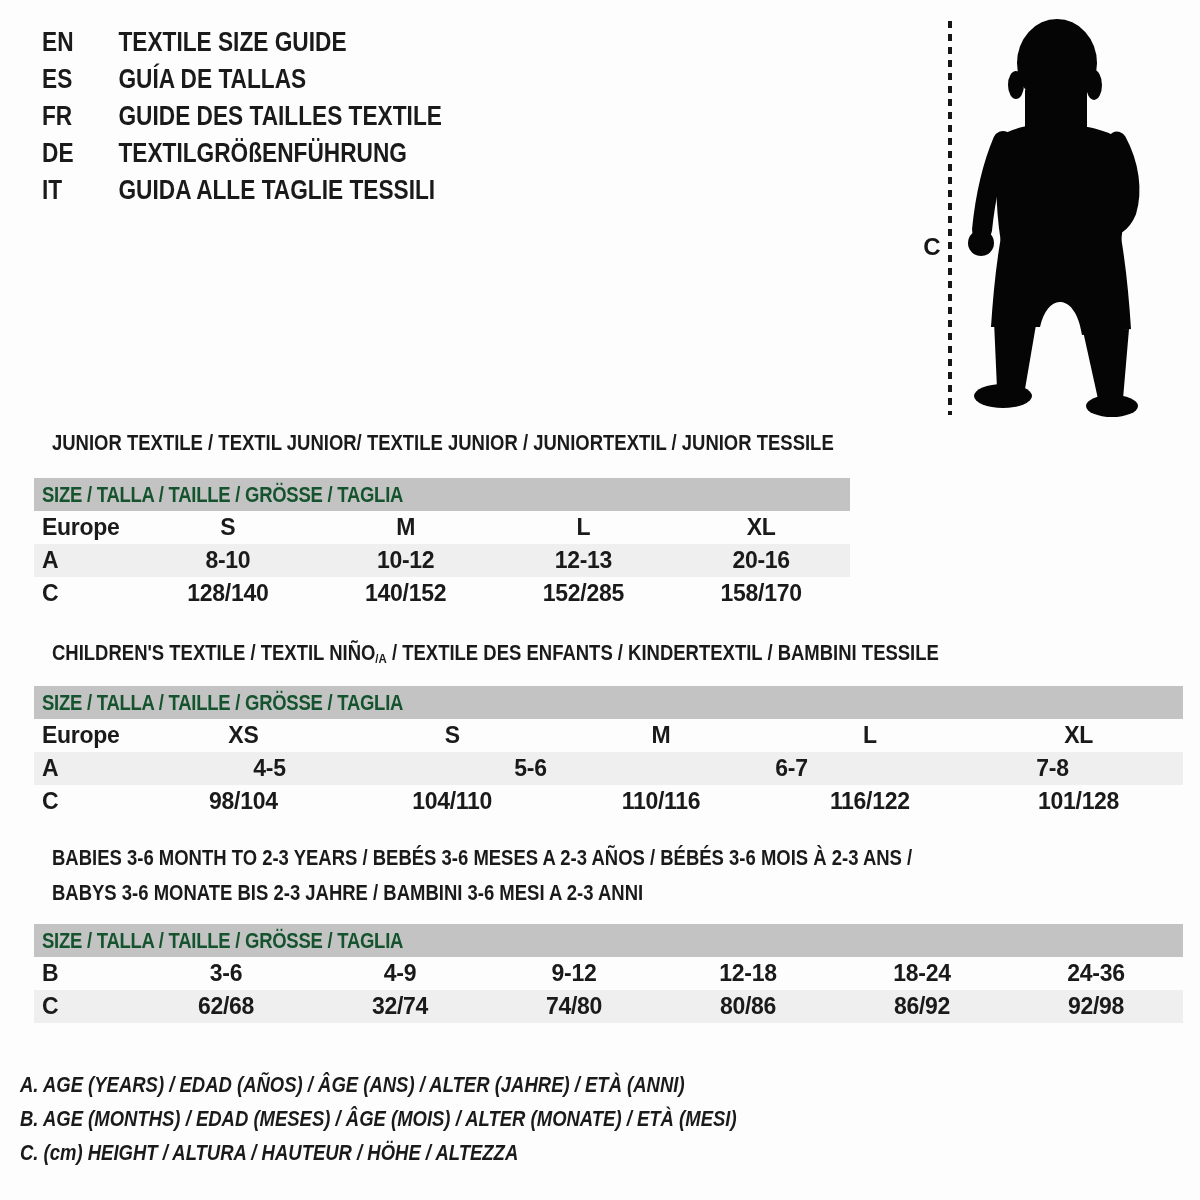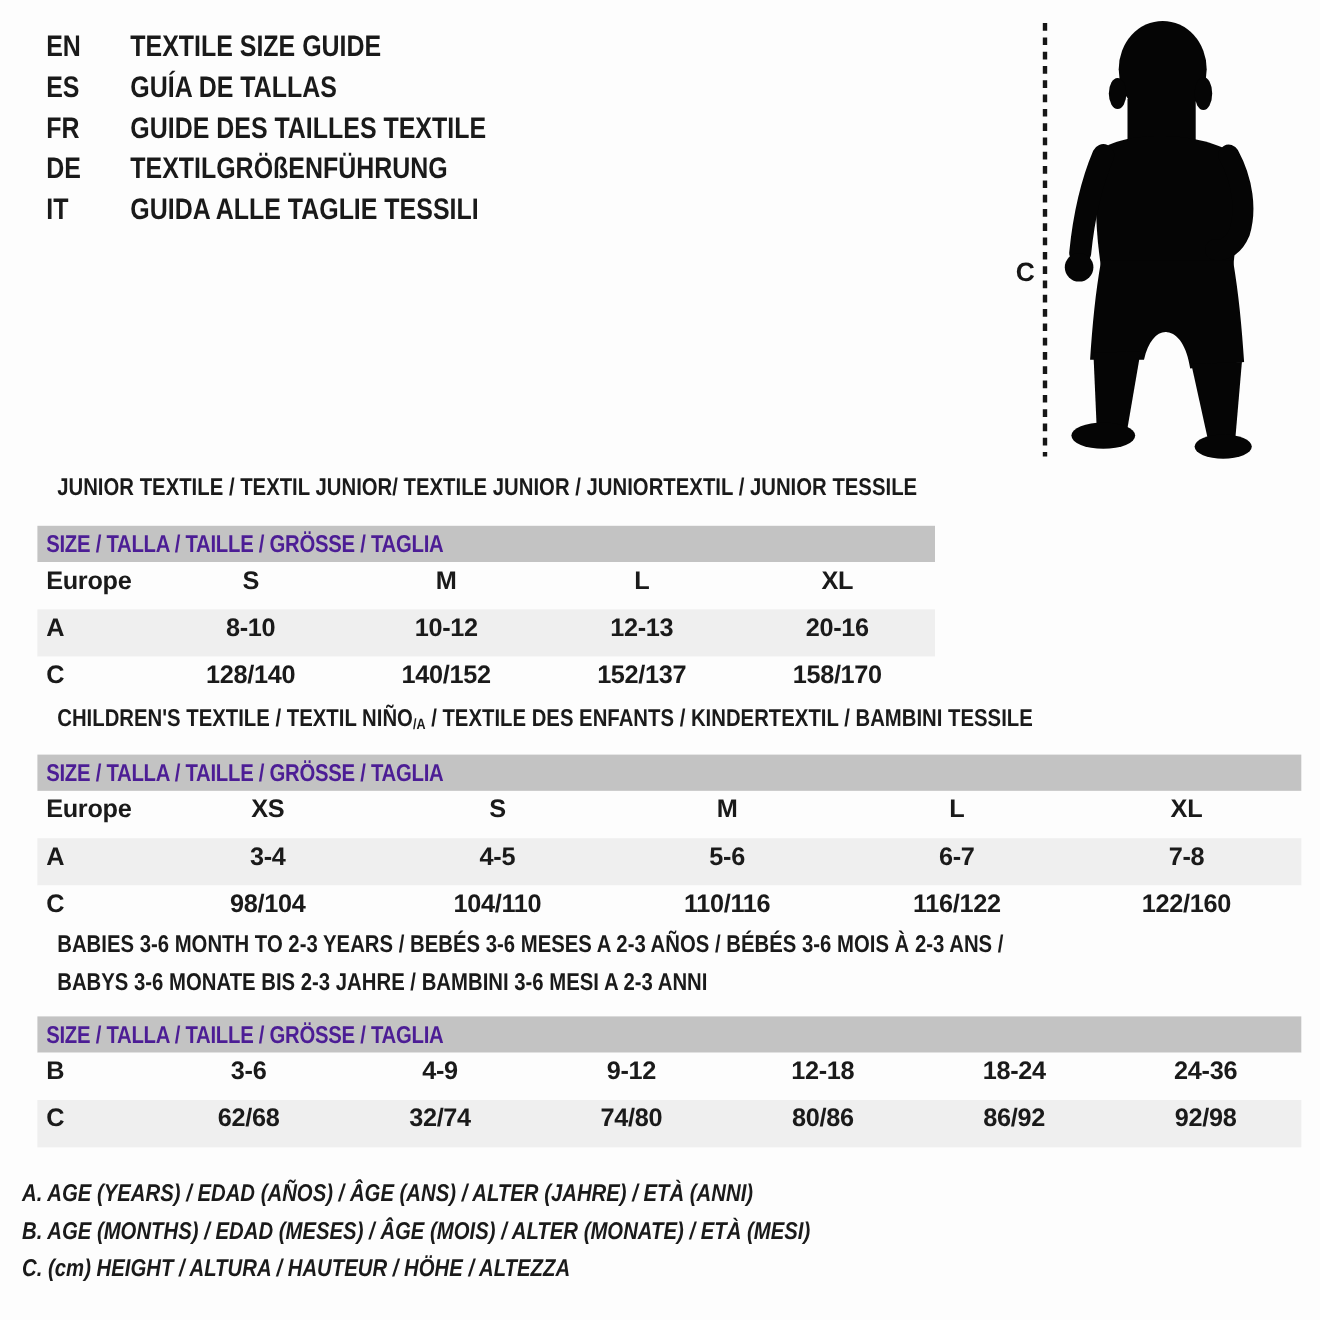--- a/index.html
+++ b/index.html
@@ -21,22 +21,22 @@
   .figure{position:absolute;left:900px;top:15px;width:260px;height:405px;}
 
   
   .heading{position:absolute;left:52px;font-size:22px;line-height:26px;white-space:nowrap;}
   .subscript{font-size:0.62em;position:relative;top:0.22em;}
 
   
   .sizetable{position:absolute;left:34px;font-size:23px;letter-spacing:-0.3px;}
   .sizetable.w-junior{width:816px;}
   .sizetable.w-wide{width:1149px;}
-  .band{height:33px;line-height:33px;background:#c3c3c3;color:#4c1d95;padding-left:8px;font-size:22px;}
-  .trow{display:flex;height:43px;line-height:33px;background:#fdfdfd;}
+  .band{height:33px;line-height:33px;background:#c3c3c3;color:#14532d;padding-left:8px;font-size:22px;}
+  .trow{display:flex;height:33px;line-height:33px;background:#fdfdfd;}
   .trow.shade{background:#efefef;}
   .tlabel{flex:0 0 105px;padding-left:8px;box-sizing:border-box;text-align:left;}
   .tcell{flex:1 1 0;text-align:center;}
 
   
   .legend{position:absolute;left:20px;top:1068px;font-size:22px;line-height:34px;font-style:italic;}
 </style>
 </head>
 <body>
 
@@ -103,21 +103,21 @@
       <div class="tlabel">A</div>
       <div class="tcell">8-10</div>
       <div class="tcell">10-12</div>
       <div class="tcell">12-13</div>
       <div class="tcell">20-16</div>
     </div>
     <div class="trow">
       <div class="tlabel">C</div>
       <div class="tcell">128/140</div>
       <div class="tcell">140/152</div>
-      <div class="tcell">152/137</div>
+      <div class="tcell">152/285</div>
       <div class="tcell">158/170</div>
     </div>
   </div>
 
 <div class="heading" style="top:640px">
   <span class="cond"><span>CHILDREN'S TEXTILE / TEXTIL NIÑO</span><span class="subscript">/A</span><span> / TEXTILE DES ENFANTS / KINDERTEXTIL / BAMBINI TESSILE</span></span>
 </div>
 <div class="sizetable w-wide" style="top:686px">
   <div class="band">
     <span class="cond">SIZE / TALLA / TAILLE / GRÖSSE / TAGLIA</span>
@@ -125,33 +125,32 @@
 <div class="trow">
       <div class="tlabel">Europe</div>
       <div class="tcell">XS</div>
       <div class="tcell">S</div>
       <div class="tcell">M</div>
       <div class="tcell">L</div>
       <div class="tcell">XL</div>
     </div>
     <div class="trow shade">
       <div class="tlabel">A</div>
-      <div class="tcell">3-4</div>
       <div class="tcell">4-5</div>
       <div class="tcell">5-6</div>
       <div class="tcell">6-7</div>
       <div class="tcell">7-8</div>
     </div>
     <div class="trow">
       <div class="tlabel">C</div>
       <div class="tcell">98/104</div>
       <div class="tcell">104/110</div>
       <div class="tcell">110/116</div>
       <div class="tcell">116/122</div>
-      <div class="tcell">122/160</div>
+      <div class="tcell">101/128</div>
     </div>
   </div>
 
 <div class="heading" style="top:845px">
   <span class="cond">BABIES 3-6 MONTH TO 2-3 YEARS / BEBÉS 3-6 MESES A 2-3 AÑOS / BÉBÉS 3-6 MOIS À 2-3 ANS /</span>
 </div>
 <div class="heading" style="top:880px">
   <span class="cond">BABYS 3-6 MONATE BIS 2-3 JAHRE / BAMBINI 3-6 MESI A 2-3 ANNI</span>
 </div>
 <div class="sizetable w-wide" style="top:924px">

